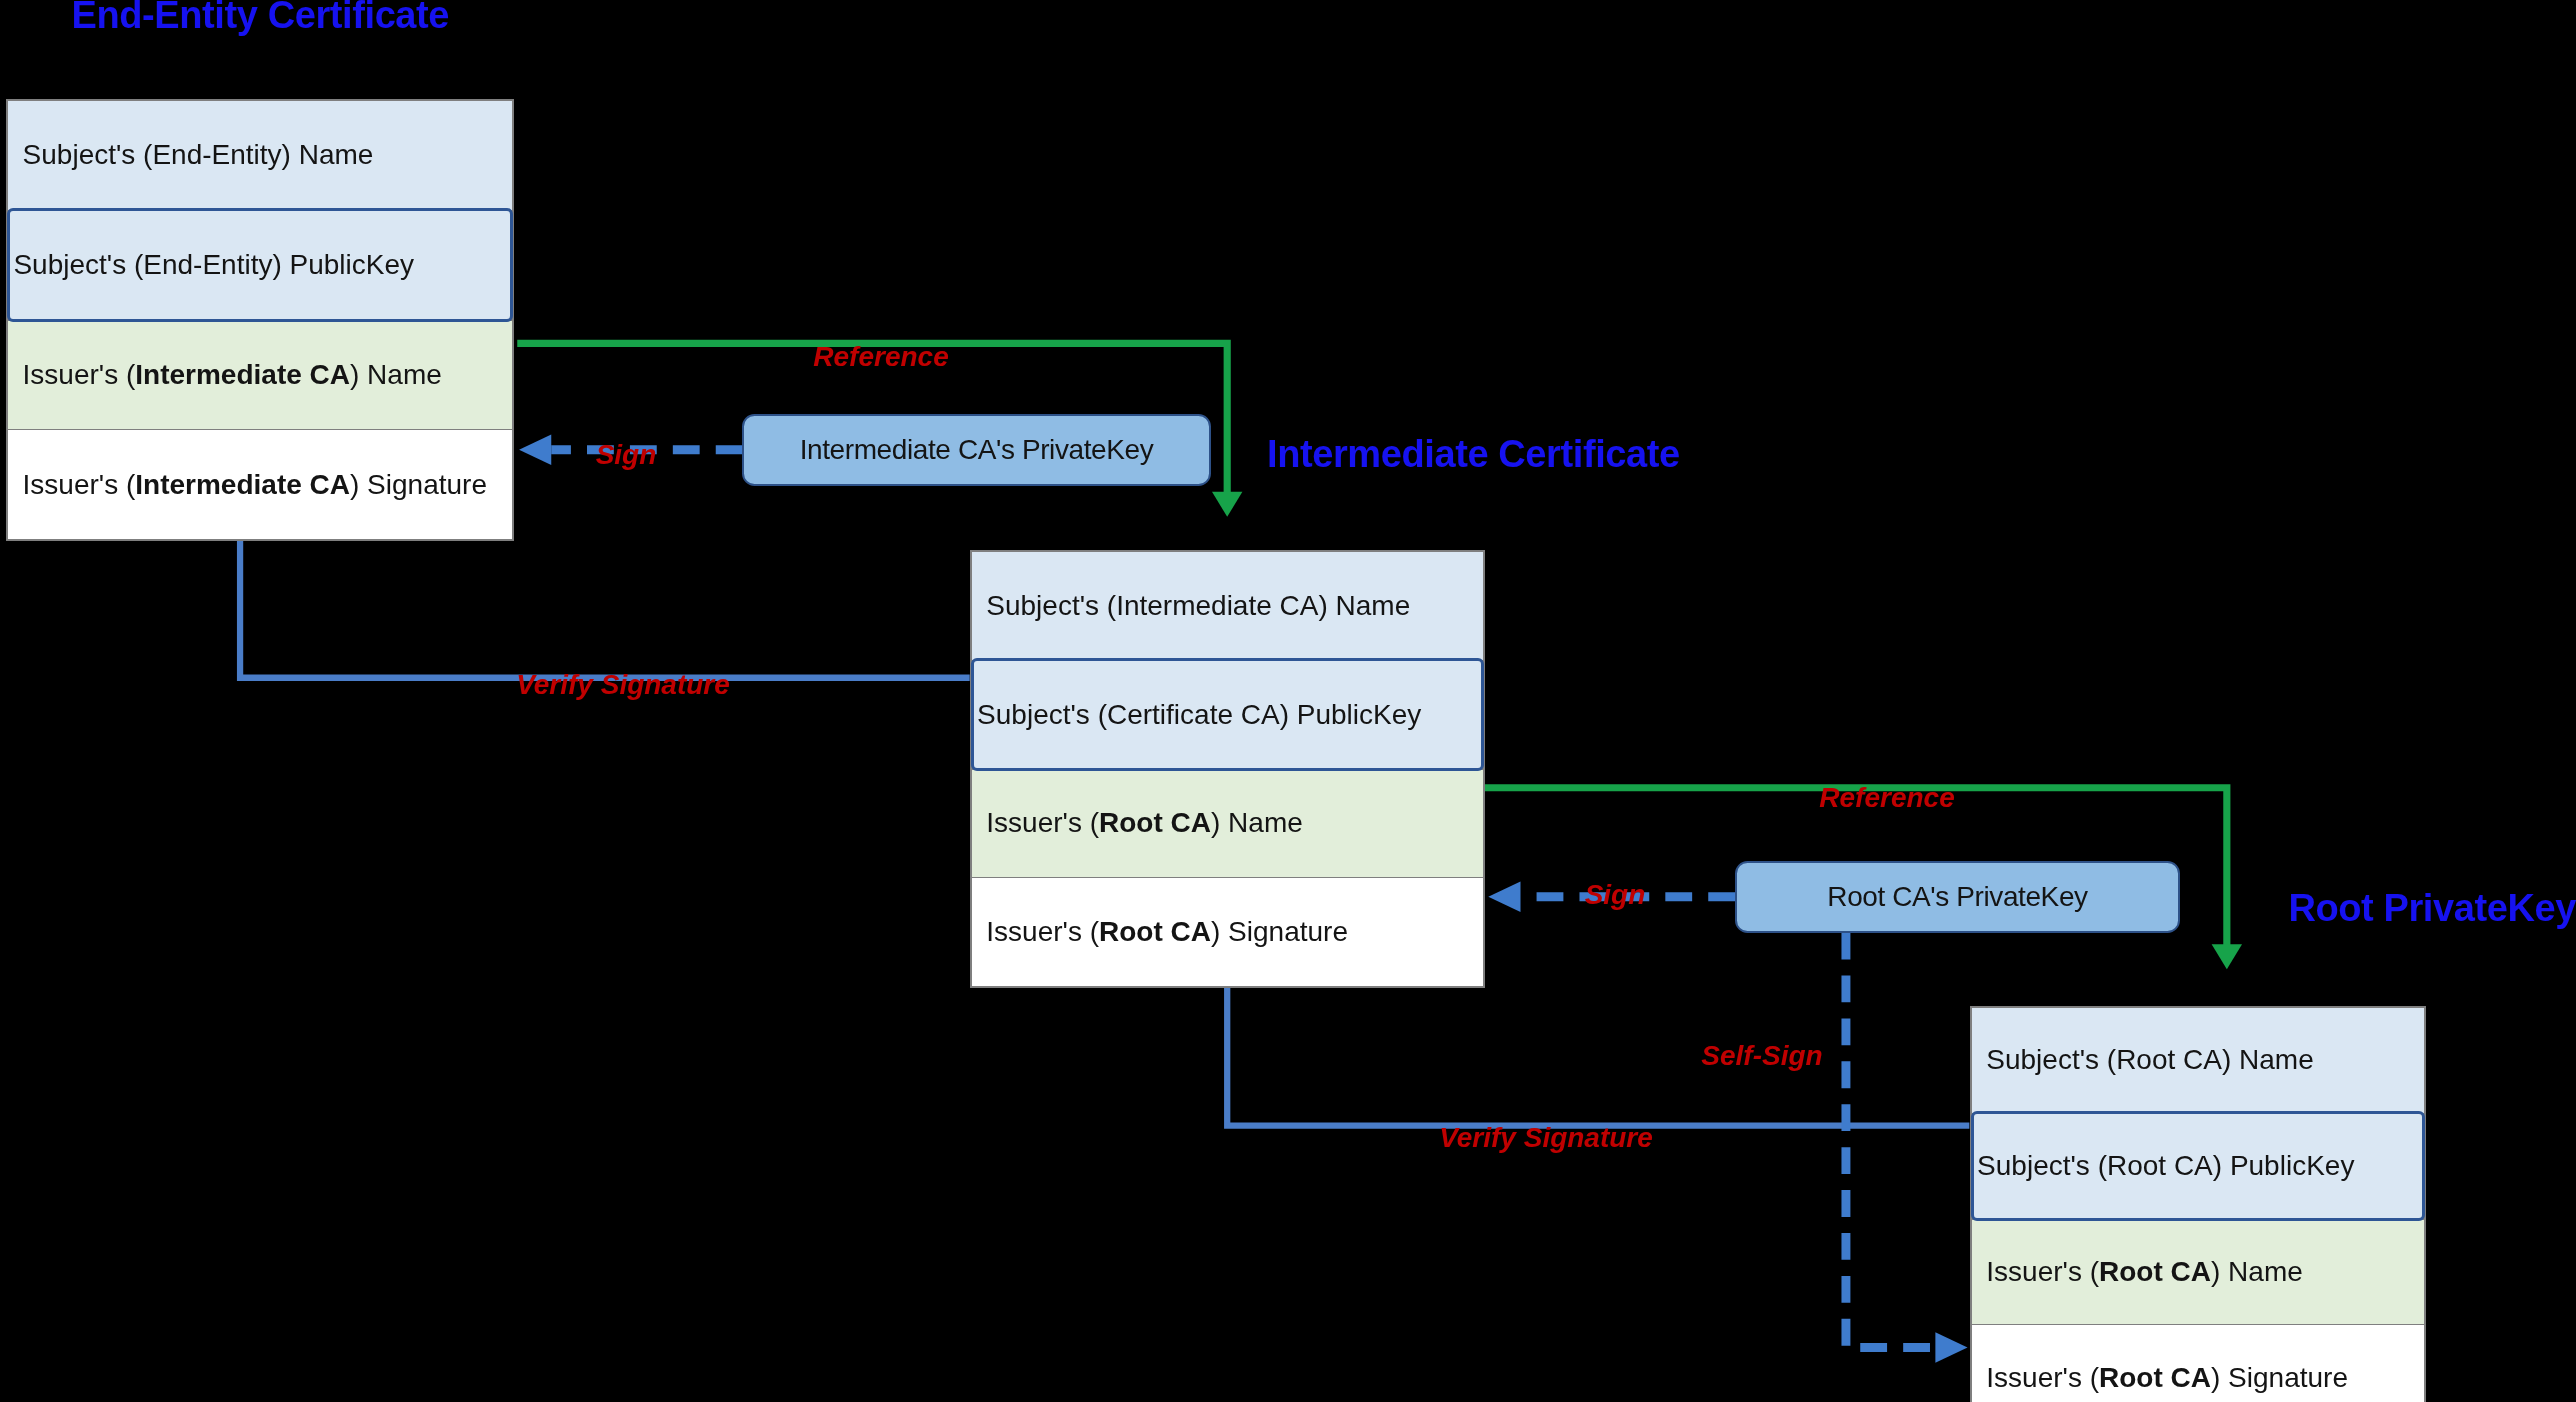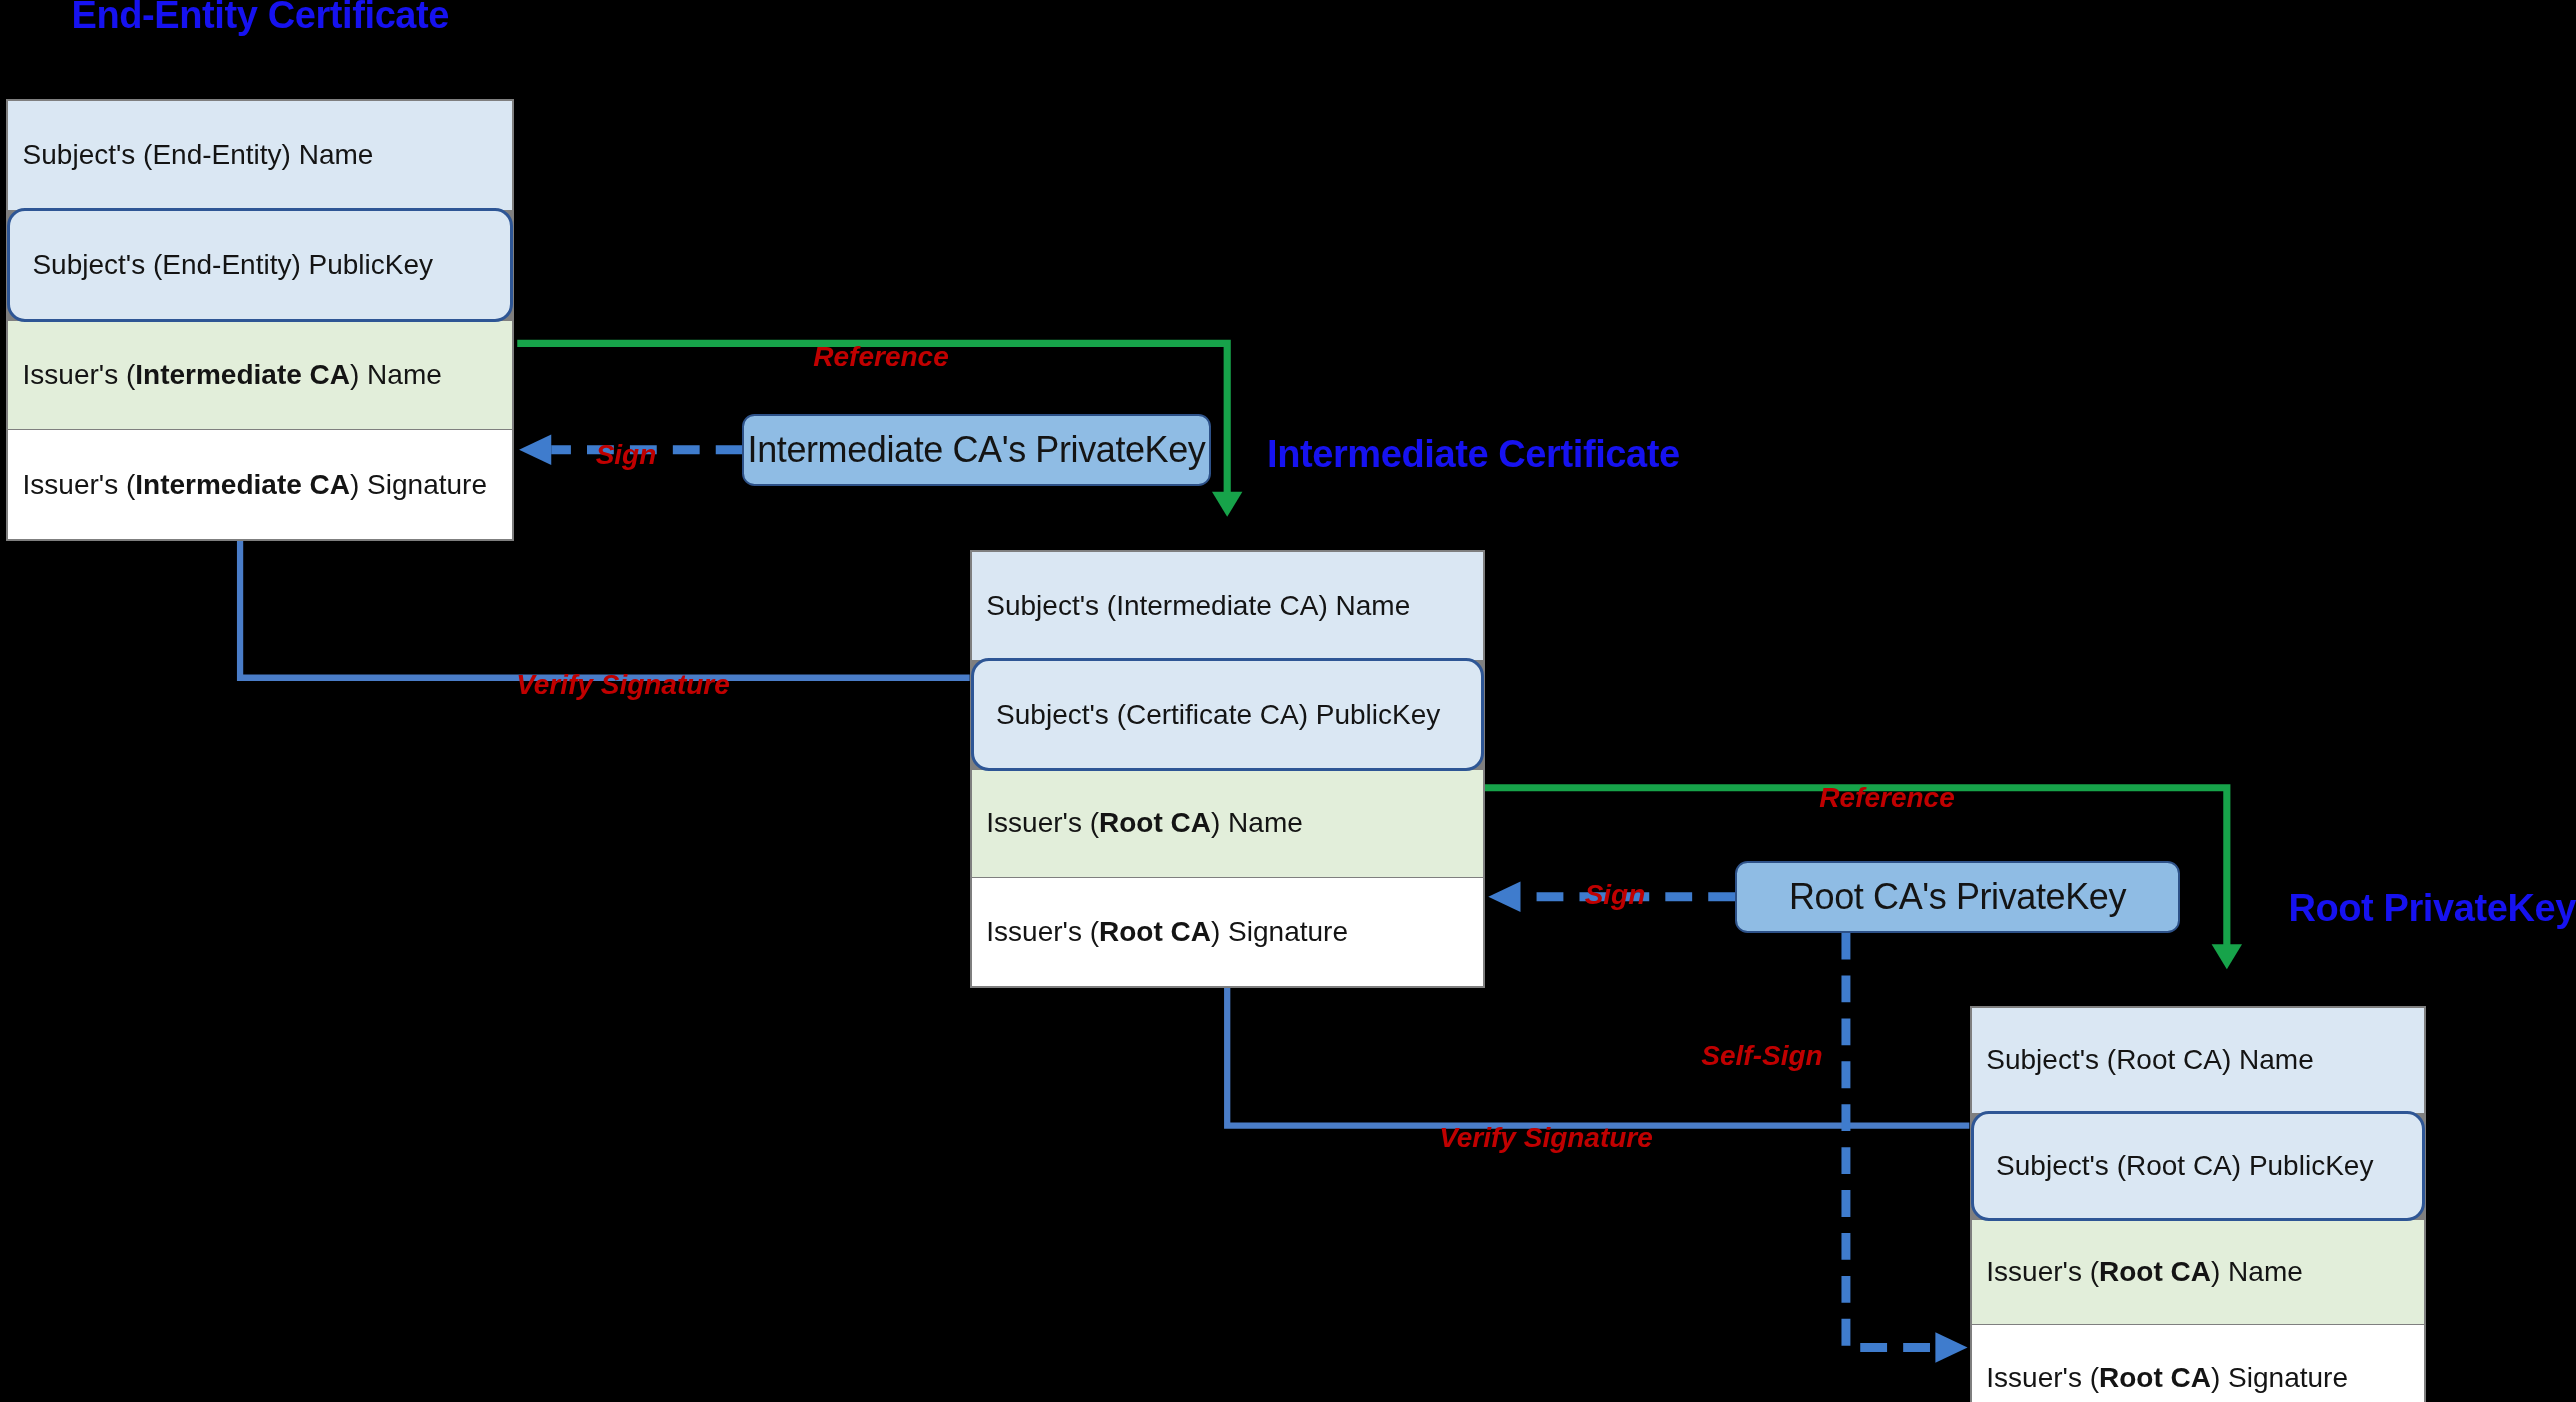--- a/index.html
+++ b/index.html
@@ -19,35 +19,35 @@
     padding-left:14.3px;font-size:28px;color:#141414;border-top:1.8px solid #7f7f7f;
     box-sizing:border-box;white-space:nowrap;
   }
   .row:first-child{border-top:none;}
   .row.bg-blue{background:#dae7f3;}
   .row.bg-green{background:#e2eeda;}
   .row.bg-white{background:#ffffff;}
   .row.pkrow{padding:0;background:transparent;z-index:2;}
   .pk-inner{
     position:absolute;top:-2.7px;bottom:-2.7px;left:-0.9px;right:-0.9px;
-    background:#dae7f3;border:3.6px solid #2e5695;border-radius:18px;
-    display:flex;align-items:center;padding-left:22px;box-sizing:border-box;
+    background:#dae7f3;border:3.6px solid #2e5695;border-radius:6px;
+    display:flex;align-items:center;padding-left:3px;box-sizing:border-box;
     white-space:nowrap;
   }
   .rowtext b{font-weight:bold;}
   
   .ctitle{
     position:absolute;color:#1612f0;font-weight:bold;font-size:38px;
     letter-spacing:-0.4px;white-space:nowrap;line-height:39px;
   }
   
   .pkey{
     position:absolute;background:#8fbce4;border:2.7px solid #2d5188;border-radius:12.5px;
     display:flex;align-items:center;justify-content:center;
-    font-size:36px;color:#141414;box-sizing:border-box;letter-spacing:-0.4px;
+    font-size:28px;color:#141414;box-sizing:border-box;letter-spacing:-0.4px;
     white-space:nowrap;
   }
   
   .alabel{
     position:absolute;transform:translateX(-50%);
     color:#c00000;font-weight:bold;font-style:italic;font-size:28px;
     white-space:nowrap;line-height:29px;margin-top:37px;
   }
   svg.overlay{position:absolute;left:0;top:0;pointer-events:none;}
 </style>

